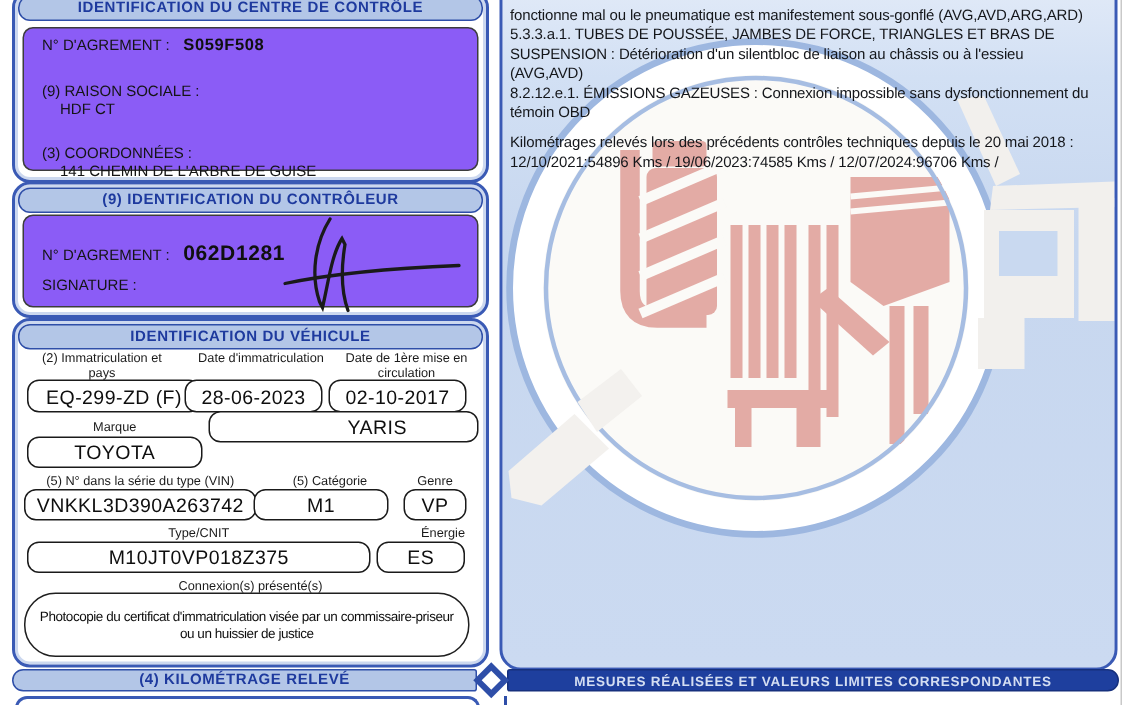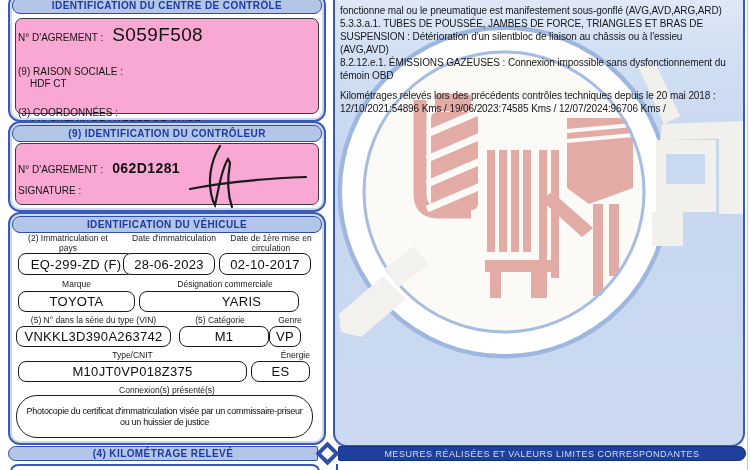--- a/index.html
+++ b/index.html
@@ -5,43 +5,43 @@
   html,body{margin:0;padding:0;background:#fff;}
   #page{position:relative;width:750px;height:470px;background:#ffffff;overflow:hidden;
         font-family:"Liberation Sans","DejaVu Sans",sans-serif;color:#111;}
 
   
   .section{position:absolute;background:#fff;border:2px solid #3a5ab5;border-radius:12px;
            box-shadow:inset 0 0 0 2px #ccd8ef;}
   .band{position:absolute;left:2px;right:2px;top:2px;height:15px;background:#b3c6e7;
         border:1.5px solid #2e4ea8;border-radius:8px;display:flex;align-items:center;justify-content:center;
         font-size:10px;font-weight:bold;color:#1e3a9e;letter-spacing:.4px;white-space:nowrap;overflow:hidden;}
-  .innerbox{position:absolute;left:5px;right:5px;border:1.4px solid #3c3c3c;border-radius:7px;background:#f9a8d4;
-            padding:4px 2px;box-sizing:border-box;}
+  .innerbox{position:absolute;left:5px;right:5px;border:1.4px solid #3c3c3c;border-radius:7px;background:#8b5cf6;
+            padding:4px 12px;box-sizing:border-box;}
   .lbl{font-size:10px;color:#141414;}
-  .big{font-size:19px;font-weight:normal;letter-spacing:.4px;color:#101010;}
+  .big{font-size:11px;font-weight:bold;letter-spacing:.4px;color:#101010;}
   .indent{margin-left:12px;}
   .kv{display:flex;align-items:baseline;gap:9px;}
 
   
   .flabel{position:absolute;font-size:8.5px;text-align:center;color:#1a1a1a;line-height:9.5px;}
   .fbox{position:absolute;border:1.5px solid #1a1a1a;border-radius:8px;background:#fff;
         display:flex;align-items:center;justify-content:center;font-size:13px;color:#0e0e0e;
         letter-spacing:.3px;white-space:nowrap;overflow:hidden;box-sizing:border-box;}
   .docbox{position:absolute;border:1.6px solid #1f1f1f;border-radius:8px;background:#fff;
         display:flex;align-items:center;justify-content:center;font-size:9px;letter-spacing:-.3px;
         text-align:center;white-space:pre-line;line-height:11px;color:#0e0e0e;box-sizing:border-box;}
 
   
   .ribbon-light{position:absolute;background:#b3c6e7;border:1.5px solid #2e4ea8;box-sizing:border-box;
         border-radius:8px 2px 2px 8px;display:flex;align-items:center;justify-content:center;
         font-size:10px;font-weight:bold;color:#1e3a9e;letter-spacing:.4px;}
   .ribbon-dark{position:absolute;background:#1e3f9e;border:1px solid #16307d;box-sizing:border-box;
         border-radius:2px 8px 8px 2px;display:flex;align-items:center;justify-content:center;
-        font-size:9px;font-weight:normal;color:#d4def2;letter-spacing:.5px;}
+        font-size:9px;font-weight:bold;color:#d4def2;letter-spacing:.5px;}
   .diamond-outer{position:absolute;left:319px;top:445px;width:17px;height:17px;background:#2e4ea8;transform:rotate(45deg);}
   .diamond-inner{position:absolute;left:323px;top:449px;width:9px;height:9px;background:#ffffff;transform:rotate(45deg);}
 
   
   #right-panel{position:absolute;left:333px;top:-20px;width:408px;height:463px;border:2px solid #3a5ab5;
         border-radius:14px;box-sizing:content-box;overflow:hidden;
         background:linear-gradient(180deg,#e3ebf8 0%,#d2e0f4 15%,#c7d7ef 38%,#cbdaf1 100%);}
   .rp-text{position:absolute;left:5px;right:4px;font-size:10px;line-height:13px;color:#14161a;
         white-space:pre-line;letter-spacing:-.1px;z-index:3;}
   #watermark{position:absolute;left:0;top:0;z-index:1;}
@@ -97,28 +97,28 @@
     <div class="flabel" style="left:8px;top:20px;width:100px;">(2) Immatriculation et pays</div>
     <div class="flabel" style="left:115px;top:20px;width:98px;">Date d'immatriculation</div>
     <div class="flabel" style="left:213px;top:20px;width:96px;">Date de 1ère mise en circulation</div>
     <div class="fbox" style="left:8px;top:39px;width:116px;height:22px;">EQ-299-ZD (F)</div>
     <div class="fbox" style="left:113px;top:39px;width:92px;height:22px;">28-06-2023</div>
     <div class="fbox" style="left:209px;top:39px;width:92px;height:22px;">02-10-2017</div>
 
     <div class="flabel" style="left:8px;top:66px;width:117px;">Marque</div>
     <div class="flabel" style="left:129px;top:66px;width:172px;">Désignation commerciale</div>
     <div class="fbox" style="left:8px;top:77px;width:117px;height:21px;">TOYOTA</div>
-    <div class="fbox" style="left:129px;top:77px;width:160px;height:21px;padding-left:45px;">YARIS</div>
+    <div class="fbox" style="left:129px;top:60px;width:180px;height:21px;padding-left:45px;">YARIS</div>
 
     <div class="flabel" style="left:6px;top:102px;width:155px;">(5) N° dans la série du type (VIN)</div>
     <div class="flabel" style="left:165px;top:102px;width:90px;">(5) Catégorie internationale</div>
     <div class="flabel" style="left:259px;top:102px;width:42px;">Genre</div>
     <div class="fbox" style="left:6px;top:112px;width:155px;height:21px;">VNKKL3D390A263742</div>
-    <div class="fbox" style="left:169px;top:112px;width:90px;height:21px;">M1</div>
-    <div class="fbox" style="left:259px;top:112px;width:32px;height:21px;">VP</div>
+    <div class="fbox" style="left:159px;top:112px;width:90px;height:21px;">M1</div>
+    <div class="fbox" style="left:259px;top:112px;width:42px;height:21px;">VP</div>
 
     <div class="flabel" style="left:8px;top:137px;width:229px;">Type/CNIT</div>
     <div class="flabel" style="left:241px;top:137px;width:59px;text-align:right;">Énergie</div>
     <div class="fbox" style="left:8px;top:147px;width:229px;height:21px;">M10JT0VP018Z375</div>
     <div class="fbox" style="left:241px;top:147px;width:59px;height:21px;">ES</div>
 
     <div class="flabel" style="left:0;top:172px;width:100%;">Connexion(s) présenté(s)</div>
     <div class="docbox" style="left:6px;top:181px;width:297px;height:43px;border-radius:21px;">Photocopie du certificat d'immatriculation visée par un commissaire-priseur
 ou un huissier de justice</div>
   </div>

